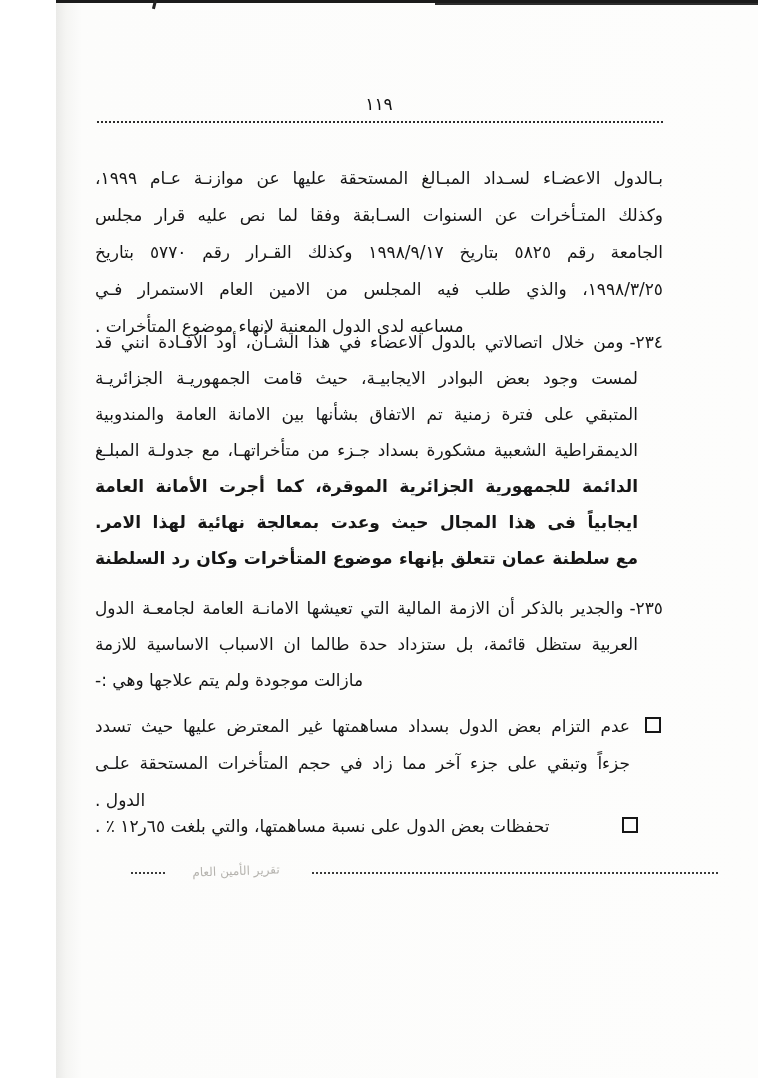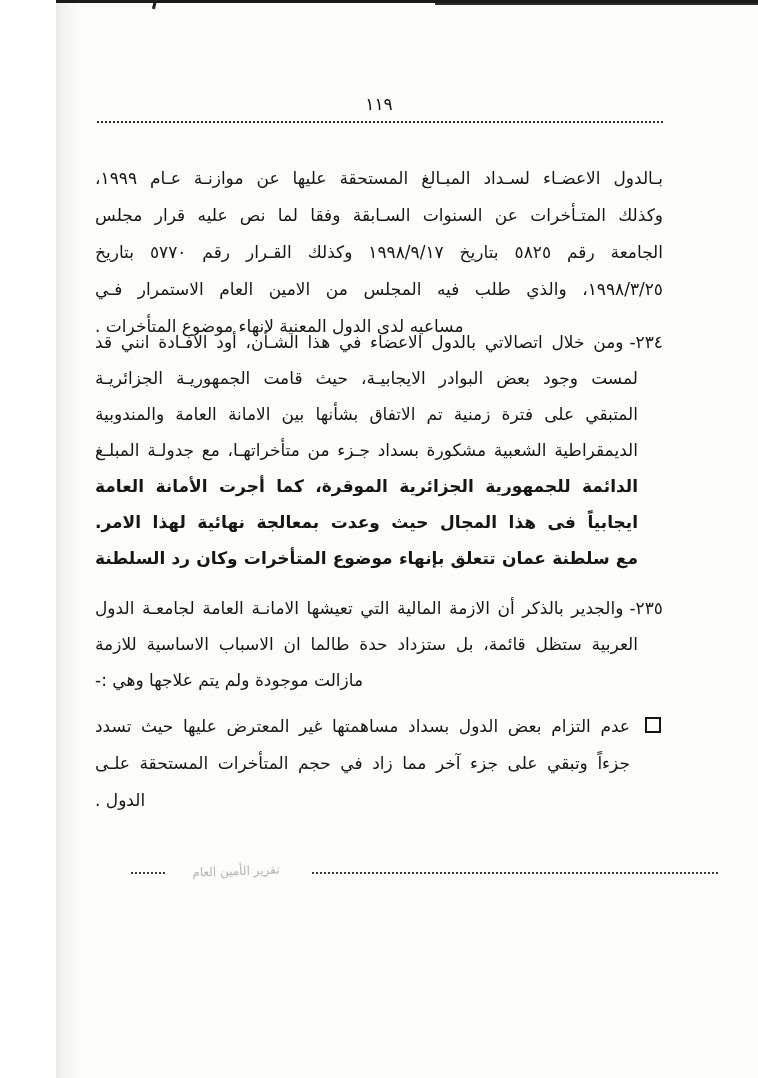--- a/index.html
+++ b/index.html
@@ -93,18 +93,24 @@
 
   <div class="bullet bullet1">
     <span class="sq"></span>
     <div class="btxt">
       <div class="ln j">عدم التزام بعض الدول بسداد مساهمتها غير المعترض عليها حيث تسدد</div>
       <div class="ln j">جزءاً وتبقي على جزء آخر مما زاد في حجم المتأخرات المستحقة علـى</div>
       <div class="ln dol">الدول .</div>
     </div>
   </div>
 
+  <div class="bullet bullet2">
+    <span class="sq"></span>
+    <div class="btxt">
+      <div class="ln">تحفظات بعض الدول على نسبة مساهمتها، والتي بلغت ٦٥ر١٢ ٪ .</div>
+    </div>
+  </div>
 
   <div class="footer-rule-a"></div>
   <div class="footer-note">تقرير الأمين العام</div>
   <div class="footer-rule-b"></div>
 
 </div>
 
 </body></html>

